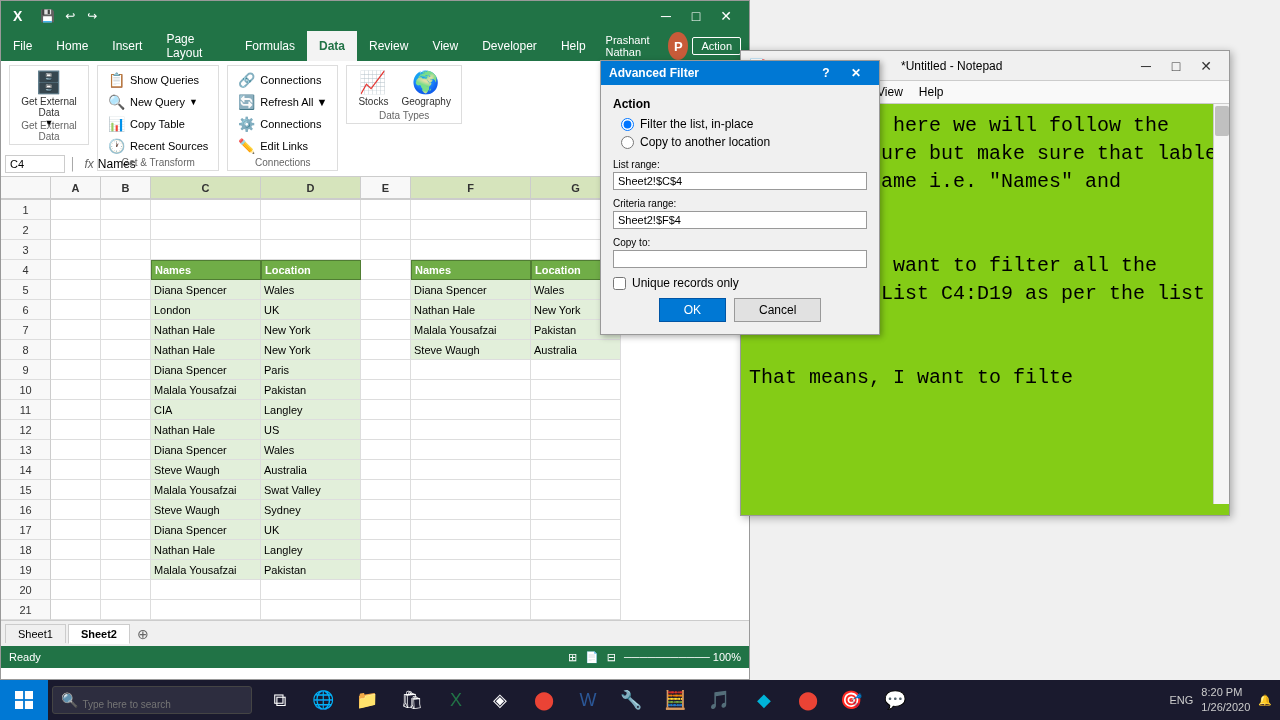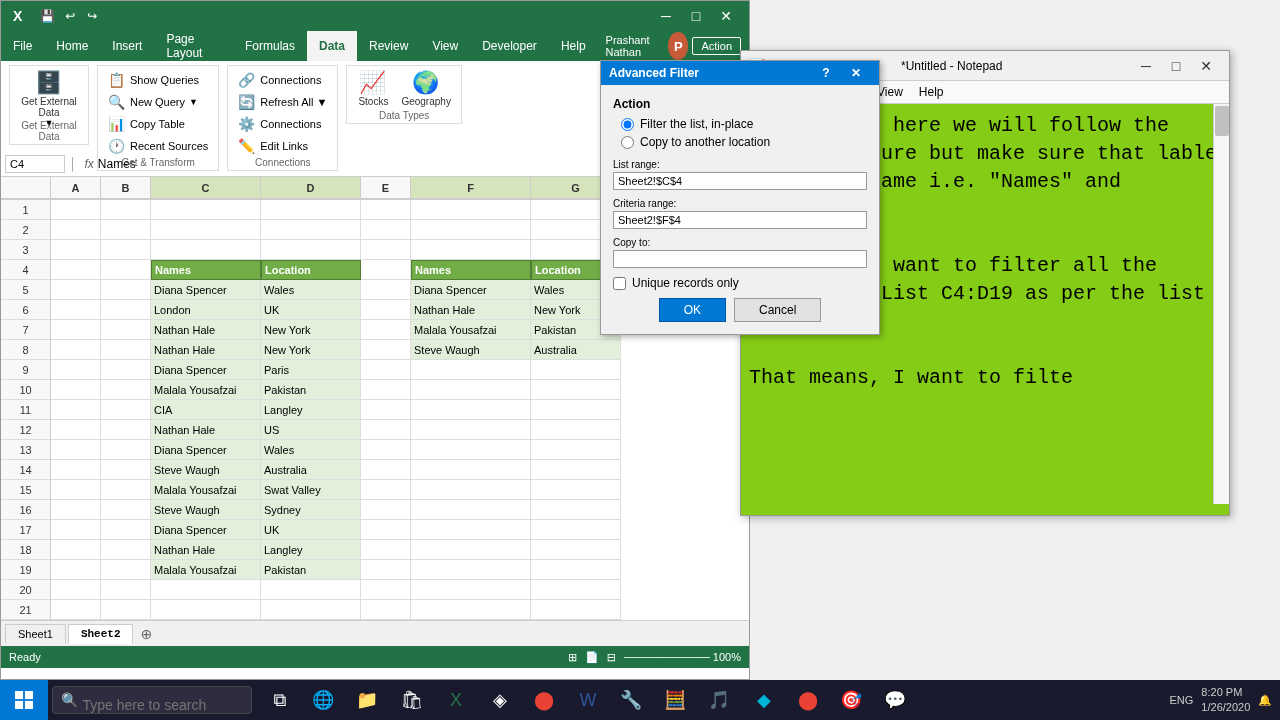--- a/index.html
+++ b/index.html
@@ -2,21 +2,21 @@
 <html><head>
   <meta charset="utf-8">
   <style>
     * { margin: 0; padding: 0; box-sizing: border-box; }
     body { font-family: 'Segoe UI', Arial, sans-serif; font-size: 12px; background: #f0f0f0; width: 1280px; height: 720px; overflow: hidden; position: relative; }
 
     
     .taskbar { position: absolute; bottom: 0; left: 0; width: 1280px; height: 40px; background: #1a1a2e; display: flex; align-items: center; z-index: 100; }
     .taskbar-start { width: 48px; height: 40px; background: #0078d4; display: flex; align-items: center; justify-content: center; cursor: pointer; }
     .taskbar-search { display: flex; align-items: center; background: #2d2d3f; border: 1px solid #444; border-radius: 3px; margin: 0 4px; padding: 2px 8px; width: 200px; height: 28px; }
-    .taskbar-search input { background: transparent; border: none; outline: none; color: #ccc; font-size: 14px; width: 160px; margin-top: 9px; }
+    .taskbar-search input { background: transparent; border: none; outline: none; color: #ccc; font-size: 10px; width: 160px; margin-top: 9px; }
     .taskbar-icons { display: flex; align-items: center; gap: 4px; margin-left: 4px; }
     .taskbar-icon { width: 40px; height: 40px; display: flex; align-items: center; justify-content: center; cursor: pointer; color: white; font-size: 18px; }
     .taskbar-right { margin-left: auto; display: flex; align-items: center; gap: 8px; color: #ccc; font-size: 11px; padding-right: 8px; }
     .taskbar-clock { line-height: 1.4; }
 
     
     .excel-window { position: absolute; top: 0; left: 0; width: 750px; height: 680px; background: white; border: 1px solid #999; z-index: 10; }
     .title-bar { height: 30px; background: #217346; display: flex; align-items: center; padding: 0 8px; color: white; font-size: 12px; }
     .title-bar-text { flex: 1; text-align: center; }
     .title-bar-controls { display: flex; gap: 0; margin-left: auto; }
@@ -49,21 +49,21 @@
     .col-header.selected { background: #d6e4bc; }
     .sheet-row { display: flex; }
     .row-num { width: 50px; height: 20px; background: #f8f8f8; border-right: 1px solid #ccc; border-bottom: 1px solid #ddd; font-size: 11px; text-align: center; display: flex; align-items: center; justify-content: center; color: #333; }
     .cell { width: 80px; height: 20px; border-right: 1px solid #ddd; border-bottom: 1px solid #ddd; font-size: 11px; padding: 0 3px; overflow: hidden; white-space: nowrap; display: flex; align-items: center; }
     .cell.header-cell { background: #70ad47; color: white; font-weight: bold; border: 1px solid #507d33; }
     .cell.selected-cell { background: #e2efda; }
 
     
     .sheet-tabs-bar { height: 26px; background: #f0f0f0; border-top: 1px solid #ccc; display: flex; align-items: center; padding: 0 4px; }
     .sheet-tab { padding: 3px 12px; background: #f0f0f0; border: 1px solid #ccc; border-bottom: none; font-size: 11px; cursor: pointer; margin-right: 2px; }
-    .sheet-tab.active { background: white; border-bottom: 1px solid white; font-weight: bold; font-family: Liberation Mono, monospace; }
+    .sheet-tab.active { background: white; border-bottom: 1px solid white; font-weight: bold; }
     .add-sheet-btn { width: 22px; height: 22px; display: flex; align-items: center; justify-content: center; cursor: pointer; font-size: 14px; color: #666; }
 
     
     .status-bar { height: 22px; background: #217346; display: flex; align-items: center; padding: 0 8px; color: white; font-size: 11px; }
 
     
     .notepad-window { position: absolute; top: 50px; left: 740px; width: 490px; height: 466px; background: #84cc16; border: 1px solid #999; z-index: 20; box-shadow: 2px 2px 8px rgba(0,0,0,0.3); }
     .notepad-title { height: 30px; background: #f0f0f0; border-bottom: 1px solid #ccc; display: flex; align-items: center; padding: 0 8px; font-size: 12px; }
     .notepad-title-text { flex: 1; text-align: center; }
     .notepad-menu { display: flex; border-bottom: 1px solid #ccc; padding: 2px; background: #f9f9f9; }

